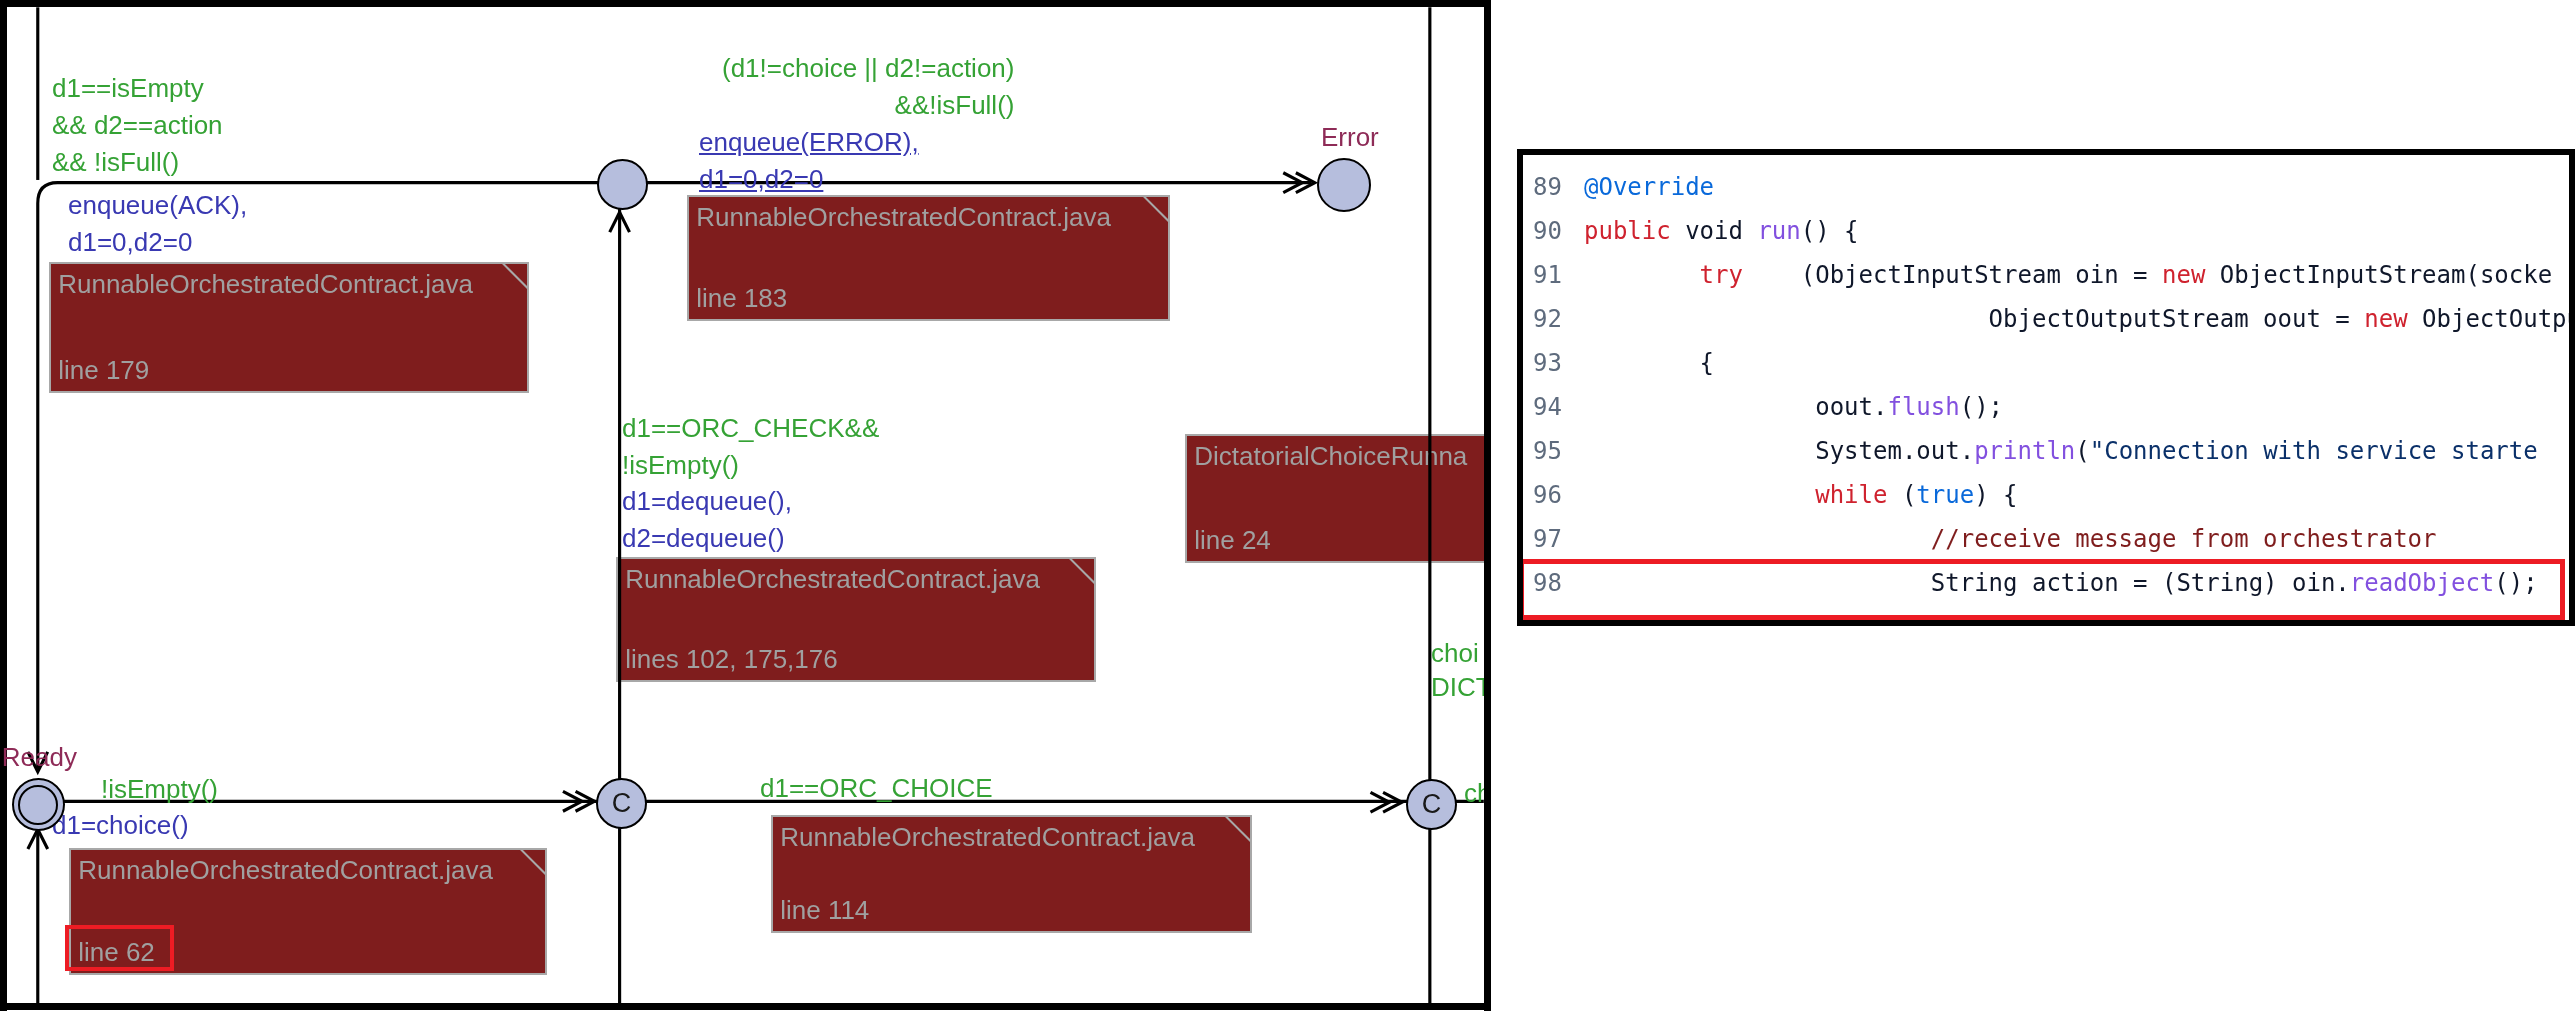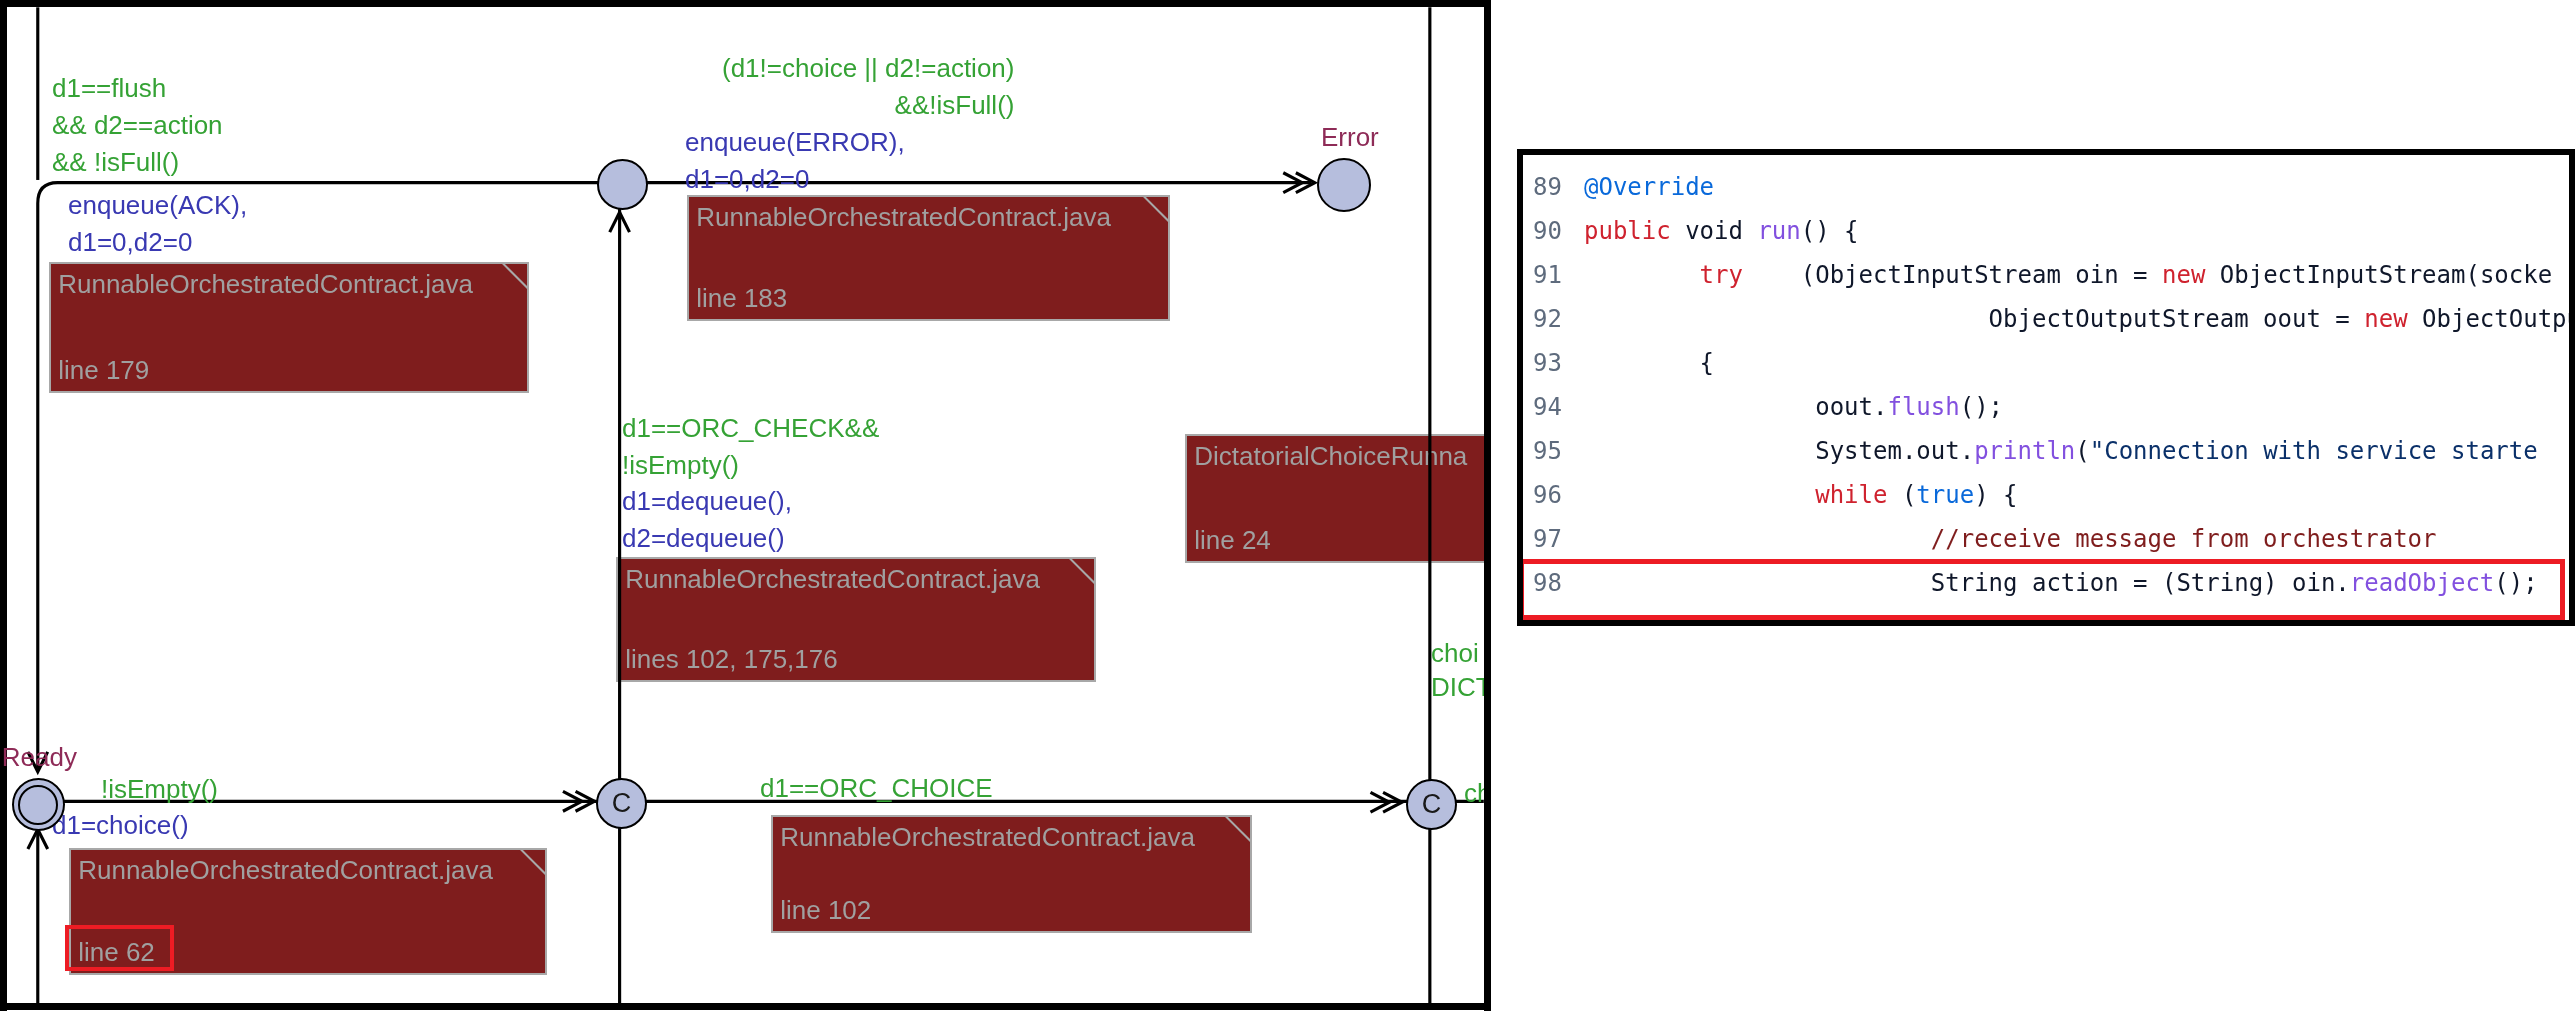--- a/index.html
+++ b/index.html
@@ -59,21 +59,21 @@
       <span class="lineref">line 183</span>
     </div>
     <div class="note" style="left:616px;top:557px;width:476px;height:121px;">
       <span class="fold"></span>
       <span class="title">RunnableOrchestratedContract.java</span>
       <span class="lineref">lines 102, 175,176</span>
     </div>
     <div class="note" style="left:771px;top:815px;width:477px;height:114px;">
       <span class="fold"></span>
       <span class="title">RunnableOrchestratedContract.java</span>
-      <span class="lineref">line 102</span>
+      <span class="lineref">line 114</span>
     </div>
     <div class="note" style="left:69px;top:848px;width:474px;height:123px;">
       <span class="fold"></span>
       <span class="title">RunnableOrchestratedContract.java</span>
       <span class="lineref">line 62</span>
     </div>
     <div class="note" style="left:1185px;top:434px;width:302px;height:125px;">
       <span class="title">DictatorialChoiceRunna</span>
       <span class="lineref">line 24</span>
     </div>
@@ -114,24 +114,24 @@
     <div class="node" style="left:596px;top:778px;width:47px;height:47px;">
       <span>C</span>
     </div>
     <div class="node" style="left:1406px;top:779px;width:47px;height:47px;">
       <span>C</span>
     </div>
 
     <div class="lbl locname" style="left:1.8px;top:739px;">Ready</div>
     <div class="lbl locname" style="left:1321px;top:119px;">Error</div>
 
-    <div class="lbl guard" style="left:52px;top:70px;"><div>d1==flush</div><div>&amp;&amp; d2==action</div><div>&amp;&amp; !isFull()</div></div>
+    <div class="lbl guard" style="left:52px;top:70px;"><div>d1==isEmpty</div><div>&amp;&amp; d2==action</div><div>&amp;&amp; !isFull()</div></div>
     <div class="lbl update" style="left:68px;top:187px;"><div>enqueue(ACK),</div><div>d1=0,d2=0</div></div>
     <div class="lbl guard" style="left:722px;top:50px;text-align:right;"><div>(d1!=choice || d2!=action)</div><div>&amp;&amp;!isFull()</div></div>
-    <div class="lbl update" style="left:685px;top:124px;"><div>enqueue(ERROR),</div><div>d1=0,d2=0</div></div>
+    <div class="lbl update" style="left:699px;top:124px;text-decoration:underline;"><div>enqueue(ERROR),</div><div>d1=0,d2=0</div></div>
     <div class="lbl guard" style="left:622px;top:410px;"><div>d1==ORC_CHECK&amp;&amp;</div><div>!isEmpty()</div></div>
     <div class="lbl update" style="left:622px;top:483px;"><div>d1=dequeue(),</div><div>d2=dequeue()</div></div>
     <div class="lbl guard" style="left:101px;top:771px;">!isEmpty()</div>
     <div class="lbl update" style="left:52px;top:807px;">d1=choice()</div>
     <div class="lbl guard" style="left:760px;top:770px;">d1==ORC_CHOICE</div>
     <div class="lbl guard" style="left:1431px;top:635px;">choi</div>
     <div class="lbl guard" style="left:1431px;top:669px;">DICT</div>
     <div class="lbl guard" style="left:1464px;top:775px;">ch</div>
 
     <div class="frame" style="left:0;top:0;width:1491px;height:7.2px;"></div>

